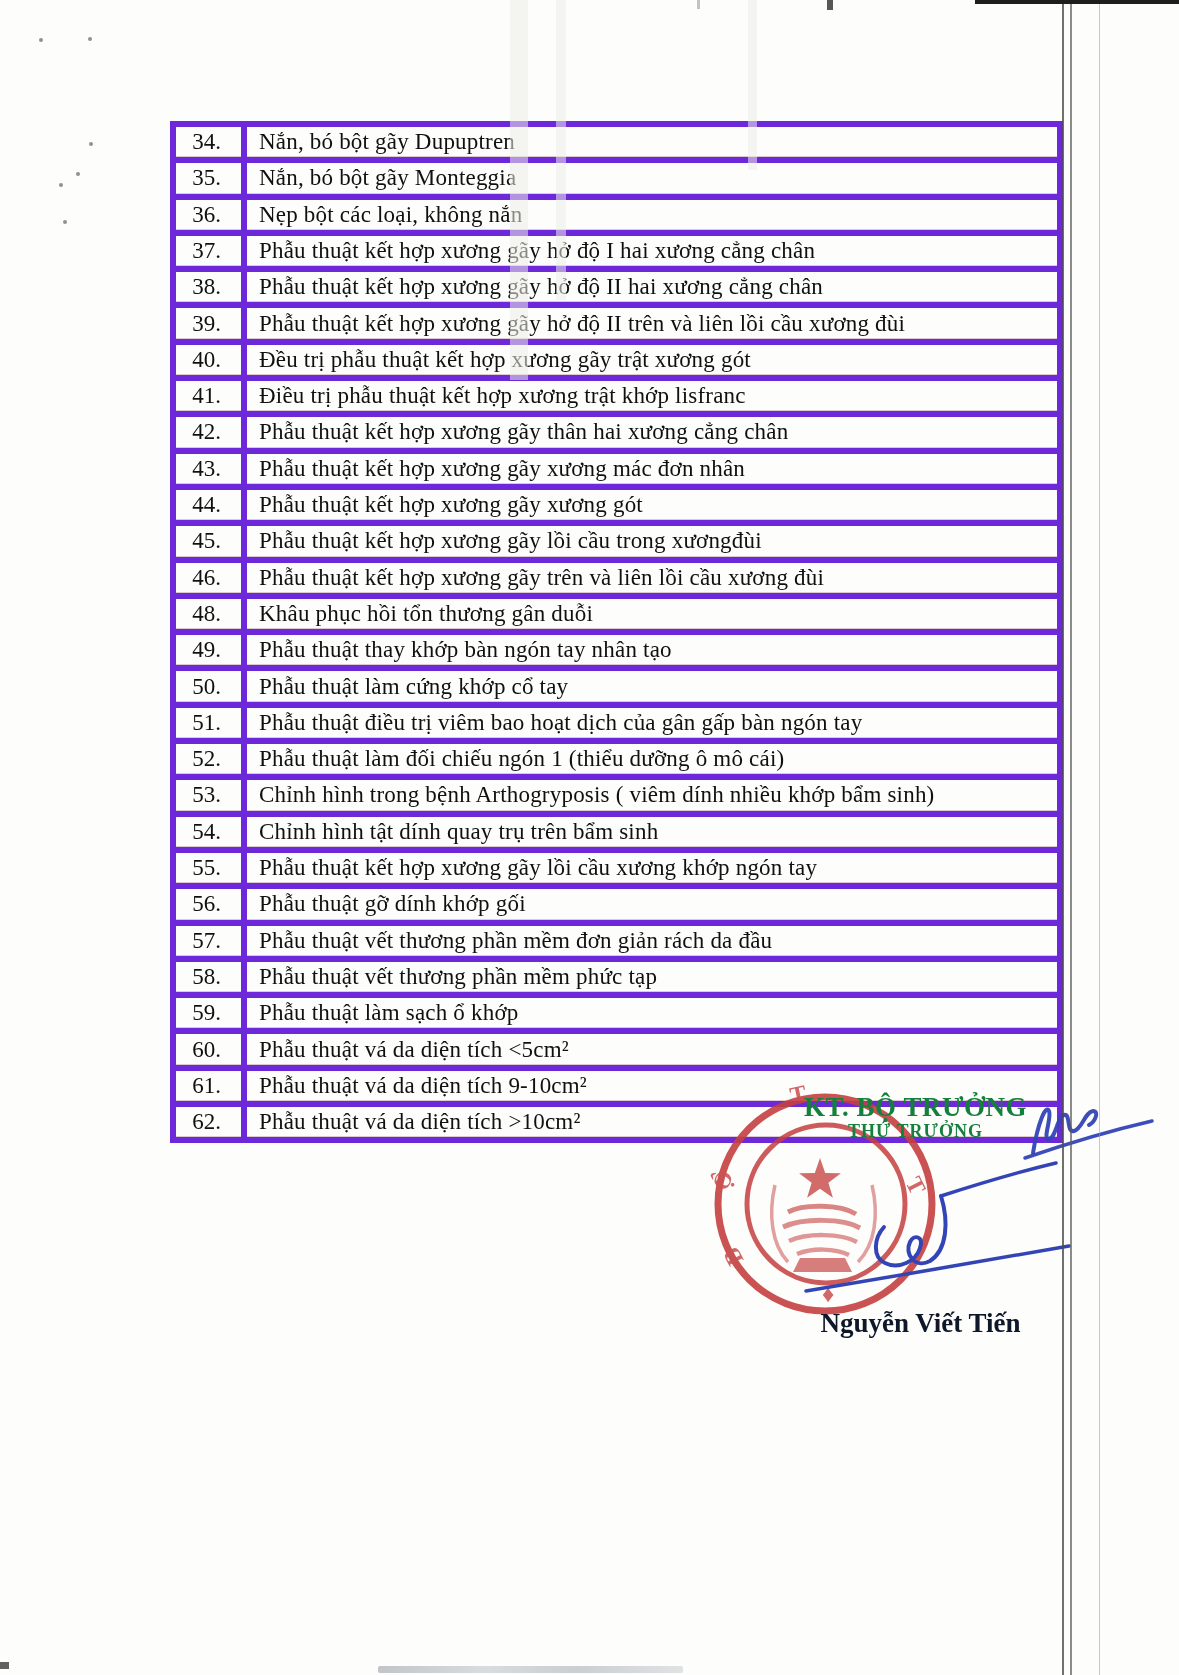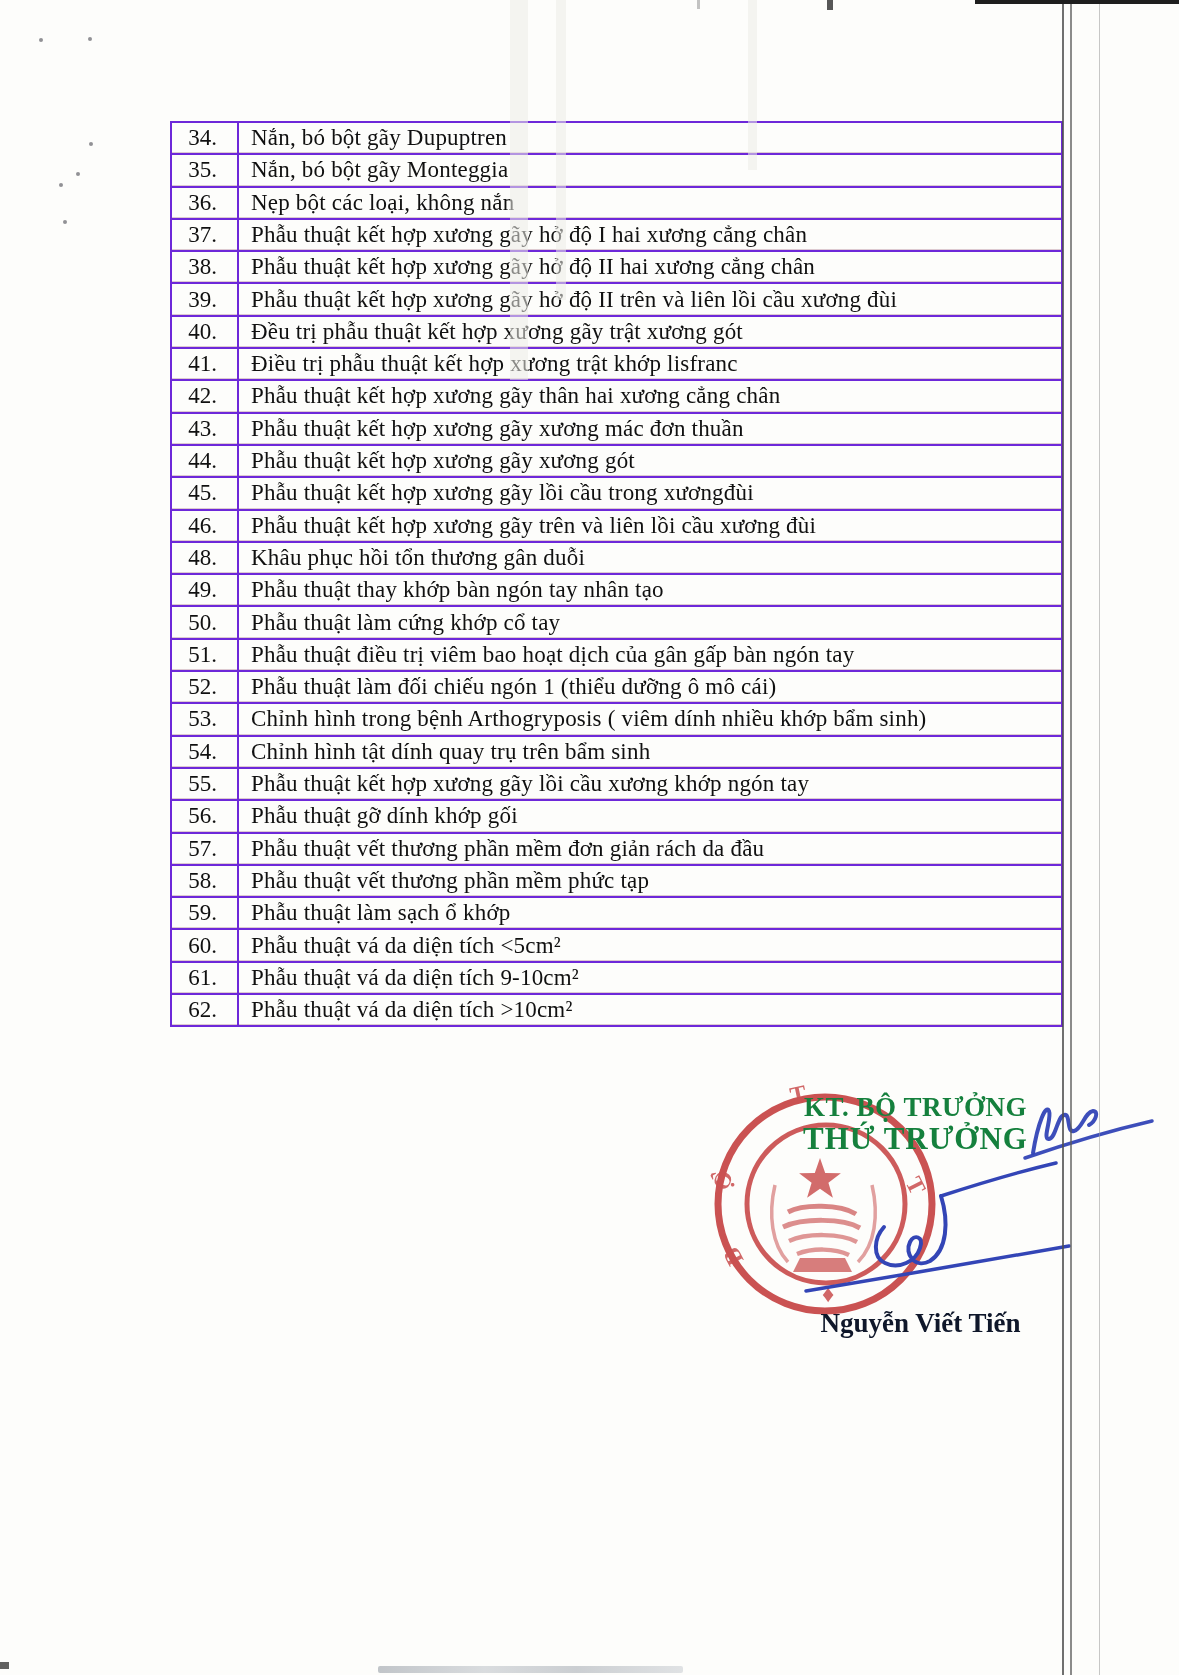--- a/index.html
+++ b/index.html
@@ -12,21 +12,21 @@
     color:#101010;
   }
   
   .proc-table{
     position:absolute;left:170px;top:121px;
     width:893px;
     border-collapse:collapse;
     table-layout:fixed;
   }
   .proc-table td{
-    border:2px solid #6d28d9;
+    border:6px solid #6d28d9;
     height:30.3px;
     font-size:23px;
     line-height:1.05;
     vertical-align:middle;
     white-space:nowrap;
     overflow:hidden;
     box-shadow:inset 0 -2px 0 -1px rgba(110,25,55,.22);
   }
   .proc-table td.num{
     width:57px;
@@ -37,21 +37,21 @@
     padding:0 4px 0 12px;
     letter-spacing:.2px;
   }
   
   .sig-titles{
     position:absolute;left:793px;top:1093px;width:245px;
     text-align:center;font-weight:bold;color:#15803d;z-index:4;
     line-height:1.08;
   }
   .sig-title-1{font-size:27px;letter-spacing:.5px;}
-  .sig-title-2{font-size:31px;letter-spacing:1px;}
+  .sig-title-2{font-size:18px;letter-spacing:1px;}
   .sig-name{
     position:absolute;left:803px;top:1308px;width:235px;
     text-align:center;font-weight:bold;font-size:27px;color:#0f172a;z-index:4;
   }
   .sig-svg{position:absolute;left:620px;top:1060px;z-index:3;}
   .stamp-stroke{stroke:var(--stamp-color);fill:none;}
   .stamp-fill{fill:var(--stamp-color);stroke:none;}
   .stamp-letter{
     fill:var(--stamp-color);
     font-family:"Liberation Serif","DejaVu Serif",serif;
@@ -129,21 +129,21 @@
       <td class="desc">Điều trị phẫu thuật kết hợp xương trật khớp lisfranc</td>
     </tr>
 
     <tr>
       <td class="num">42.</td>
       <td class="desc">Phẫu thuật kết hợp xương gãy thân hai xương cẳng chân</td>
     </tr>
 
     <tr>
       <td class="num">43.</td>
-      <td class="desc">Phẫu thuật kết hợp xương gãy xương mác đơn thuần</td>
+      <td class="desc">Phẫu thuật kết hợp xương gãy xương mác đơn nhân</td>
     </tr>
 
     <tr>
       <td class="num">44.</td>
       <td class="desc">Phẫu thuật kết hợp xương gãy xương gót</td>
     </tr>
 
     <tr>
       <td class="num">45.</td>
       <td class="desc">Phẫu thuật kết hợp xương gãy lồi cầu trong xươngđùi</td>

